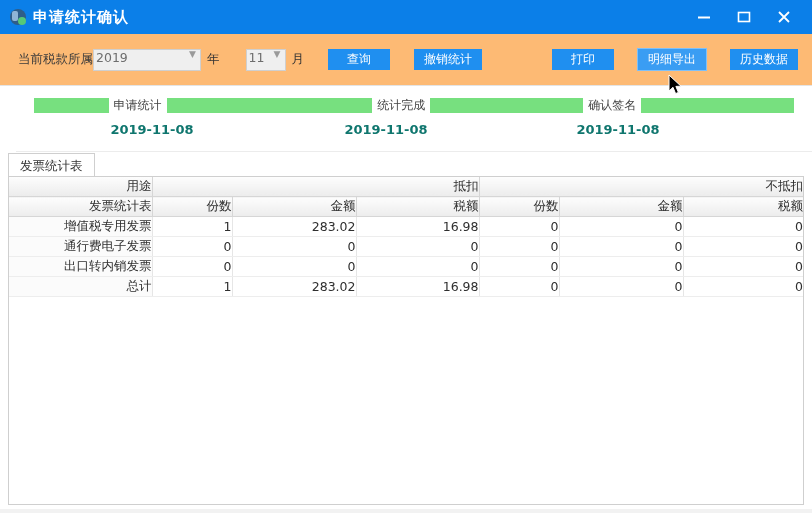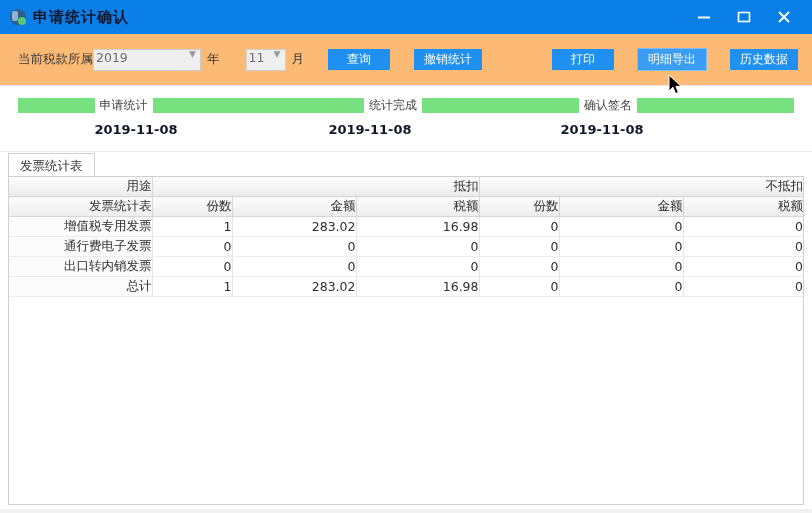--- a/index.html
+++ b/index.html
@@ -58,21 +58,21 @@
     content: "";
     position: absolute;
     left: 2px;
     top: 2px;
     width: 6px;
     height: 10px;
     background: #8fb4d6;
     border-radius: 2px;
   }
   .title-text {
-    color: #0f172a;
+    color: #ffffff;
     font-size: 15px;
     font-weight: bold;
     letter-spacing: 1px;
     line-height: 34px;
   }
   .win-controls {
     position: absolute;
     right: 0;
     top: 0;
     height: 34px;
@@ -154,20 +154,21 @@
   }
   .toolbar-right .btn:last-child { margin-right: 0; }
 
   
   .steps-area {
     flex: 0 0 66px;
     background: #ffffff;
     padding: 12px 18px 0 18px;
     box-sizing: border-box;
     border-bottom: 1px solid #ececec;
+    margin-left: 16px;
   }
   .steps-bars {
     display: flex;
     align-items: center;
     height: 15px;
   }
   .bar {
     height: 15px;
     background: #77e07f;
   }
@@ -178,21 +179,21 @@
     padding: 0 5px;
     font-weight: 500;
   }
   .steps-dates {
     display: flex;
     margin-top: 9px;
   }
   .step-date {
     font-size: 13px;
     font-weight: bold;
-    color: #0f172a;
+    color: #0f766e;
     text-align: center;
   }
 
   
   .tabstrip {
     flex: 0 0 24px;
     height: 24px;
     padding-left: 8px;
     box-sizing: border-box;
     display: flex;

